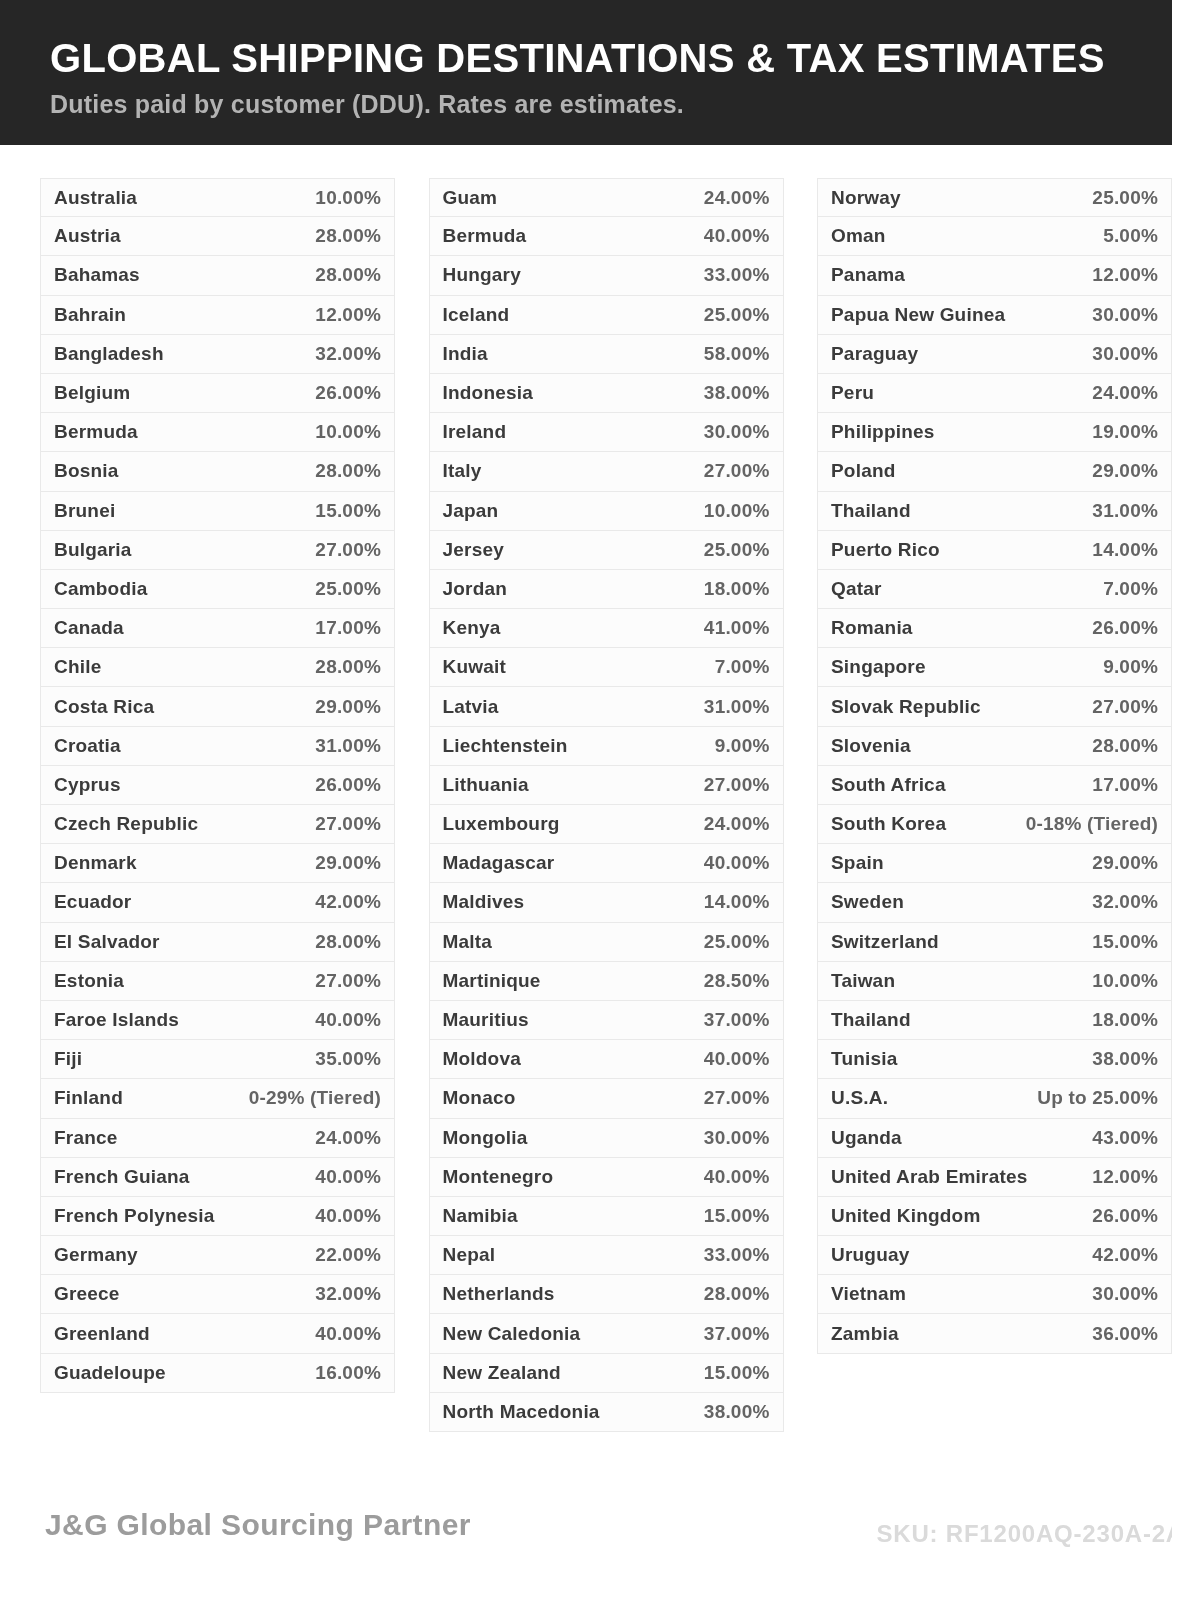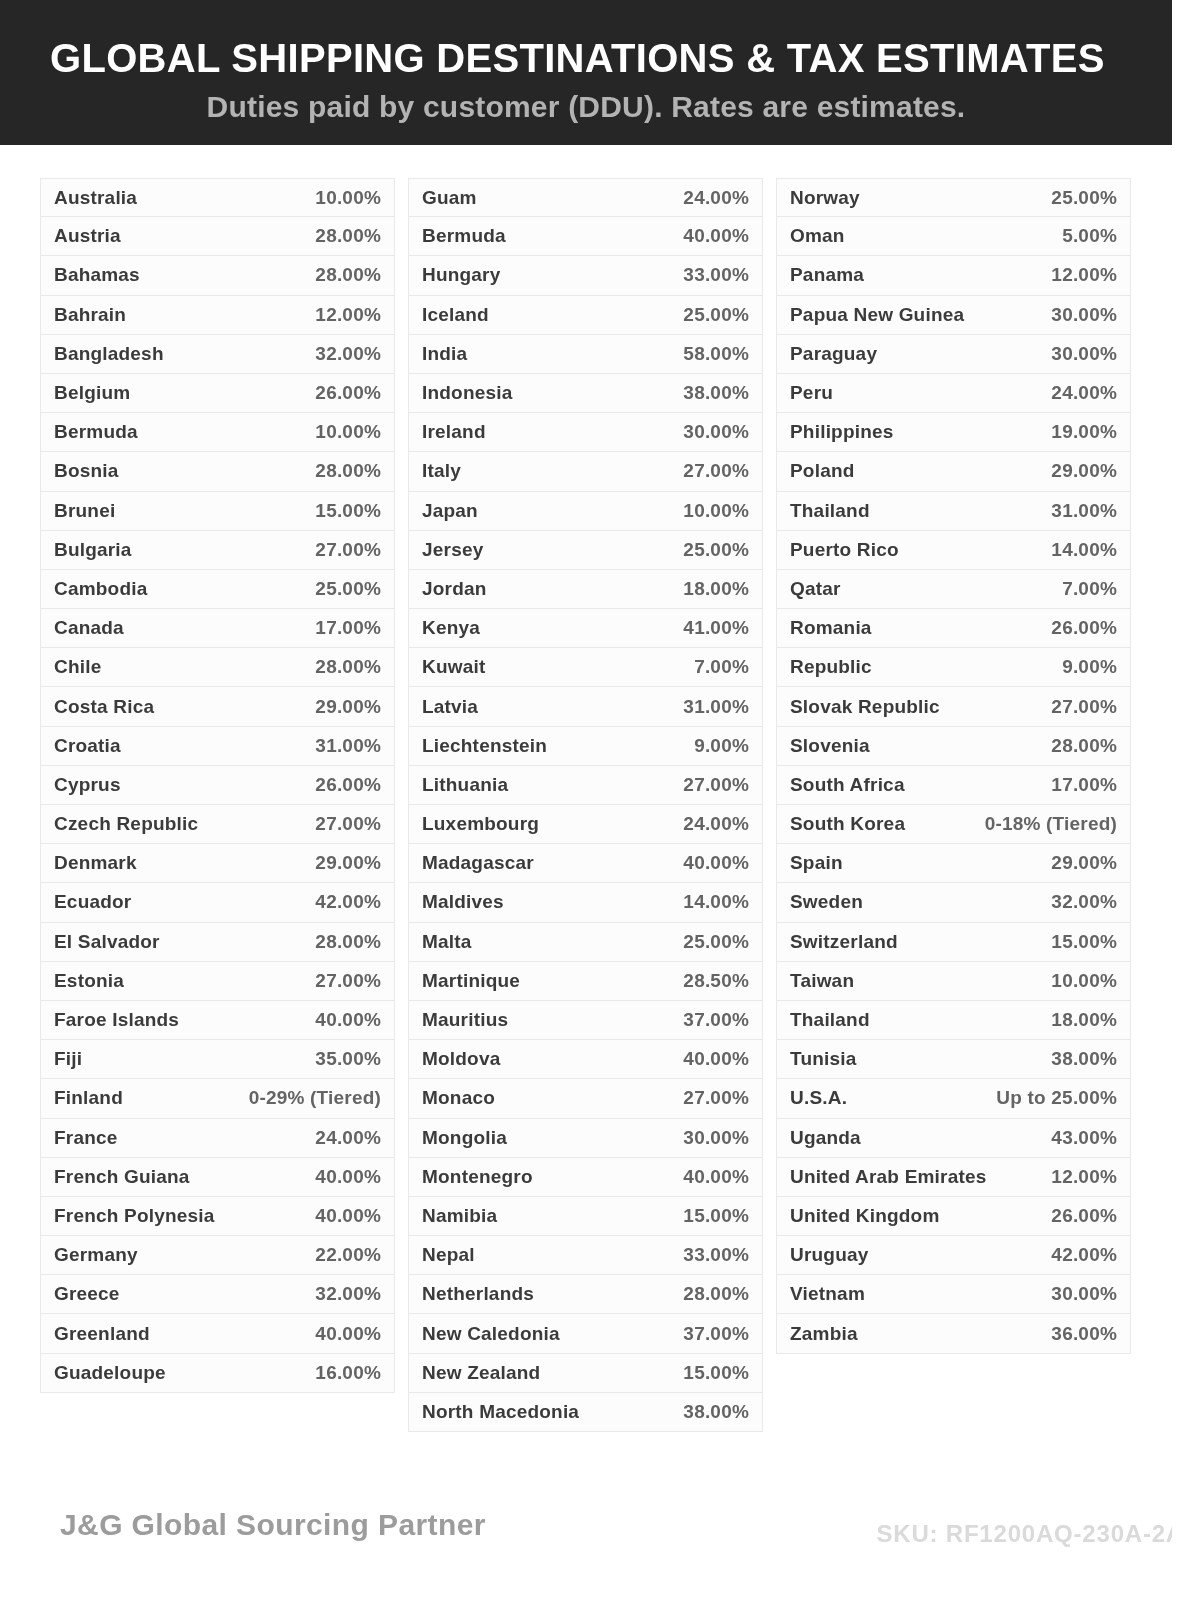--- a/index.html
+++ b/index.html
@@ -18,31 +18,31 @@
   }
   .title {
     color: #ffffff;
     font-size: 40px;
     font-weight: 800;
     letter-spacing: 0.3px;
     white-space: nowrap;
   }
   .subtitle {
     color: #b3b3b3;
-    font-size: 30px;
+    font-size: 25px;
     font-weight: 700;
     margin-top: 9px;
     letter-spacing: 0.2px;
-    text-align: center;
   }
   .table-wrap {
     display: flex;
     gap: 13px;
     padding-left: 40px;
     margin-top: 33px;
+    justify-content: space-between;
   }
   .col { width: 355px; }
   .row {
     height: 39.2px;
     display: flex;
     justify-content: space-between;
     align-items: center;
     padding: 0 13px;
     background: #fcfcfc;
     border: 1px solid #e9e9e9;
@@ -58,21 +58,21 @@
   }
   .rate {
     font-size: 19px;
     font-weight: 700;
     color: #646464;
     letter-spacing: 0.2px;
     white-space: nowrap;
   }
   .brand {
     position: absolute;
-    left: 60px;
+    left: 45px;
     top: 1508px;
     font-size: 30px;
     font-weight: 700;
     color: #9c9c9c;
     letter-spacing: 0.4px;
   }
   .sku {
     position: absolute;
     right: -12px;
     top: 1520px;
@@ -393,21 +393,21 @@
         </div>
         <div class="row">
           <span class="country">Qatar</span>
           <span class="rate">7.00%</span>
         </div>
         <div class="row">
           <span class="country">Romania</span>
           <span class="rate">26.00%</span>
         </div>
         <div class="row">
-          <span class="country">Republic</span>
+          <span class="country">Singapore</span>
           <span class="rate">9.00%</span>
         </div>
         <div class="row">
           <span class="country">Slovak Republic</span>
           <span class="rate">27.00%</span>
         </div>
         <div class="row">
           <span class="country">Slovenia</span>
           <span class="rate">28.00%</span>
         </div>

